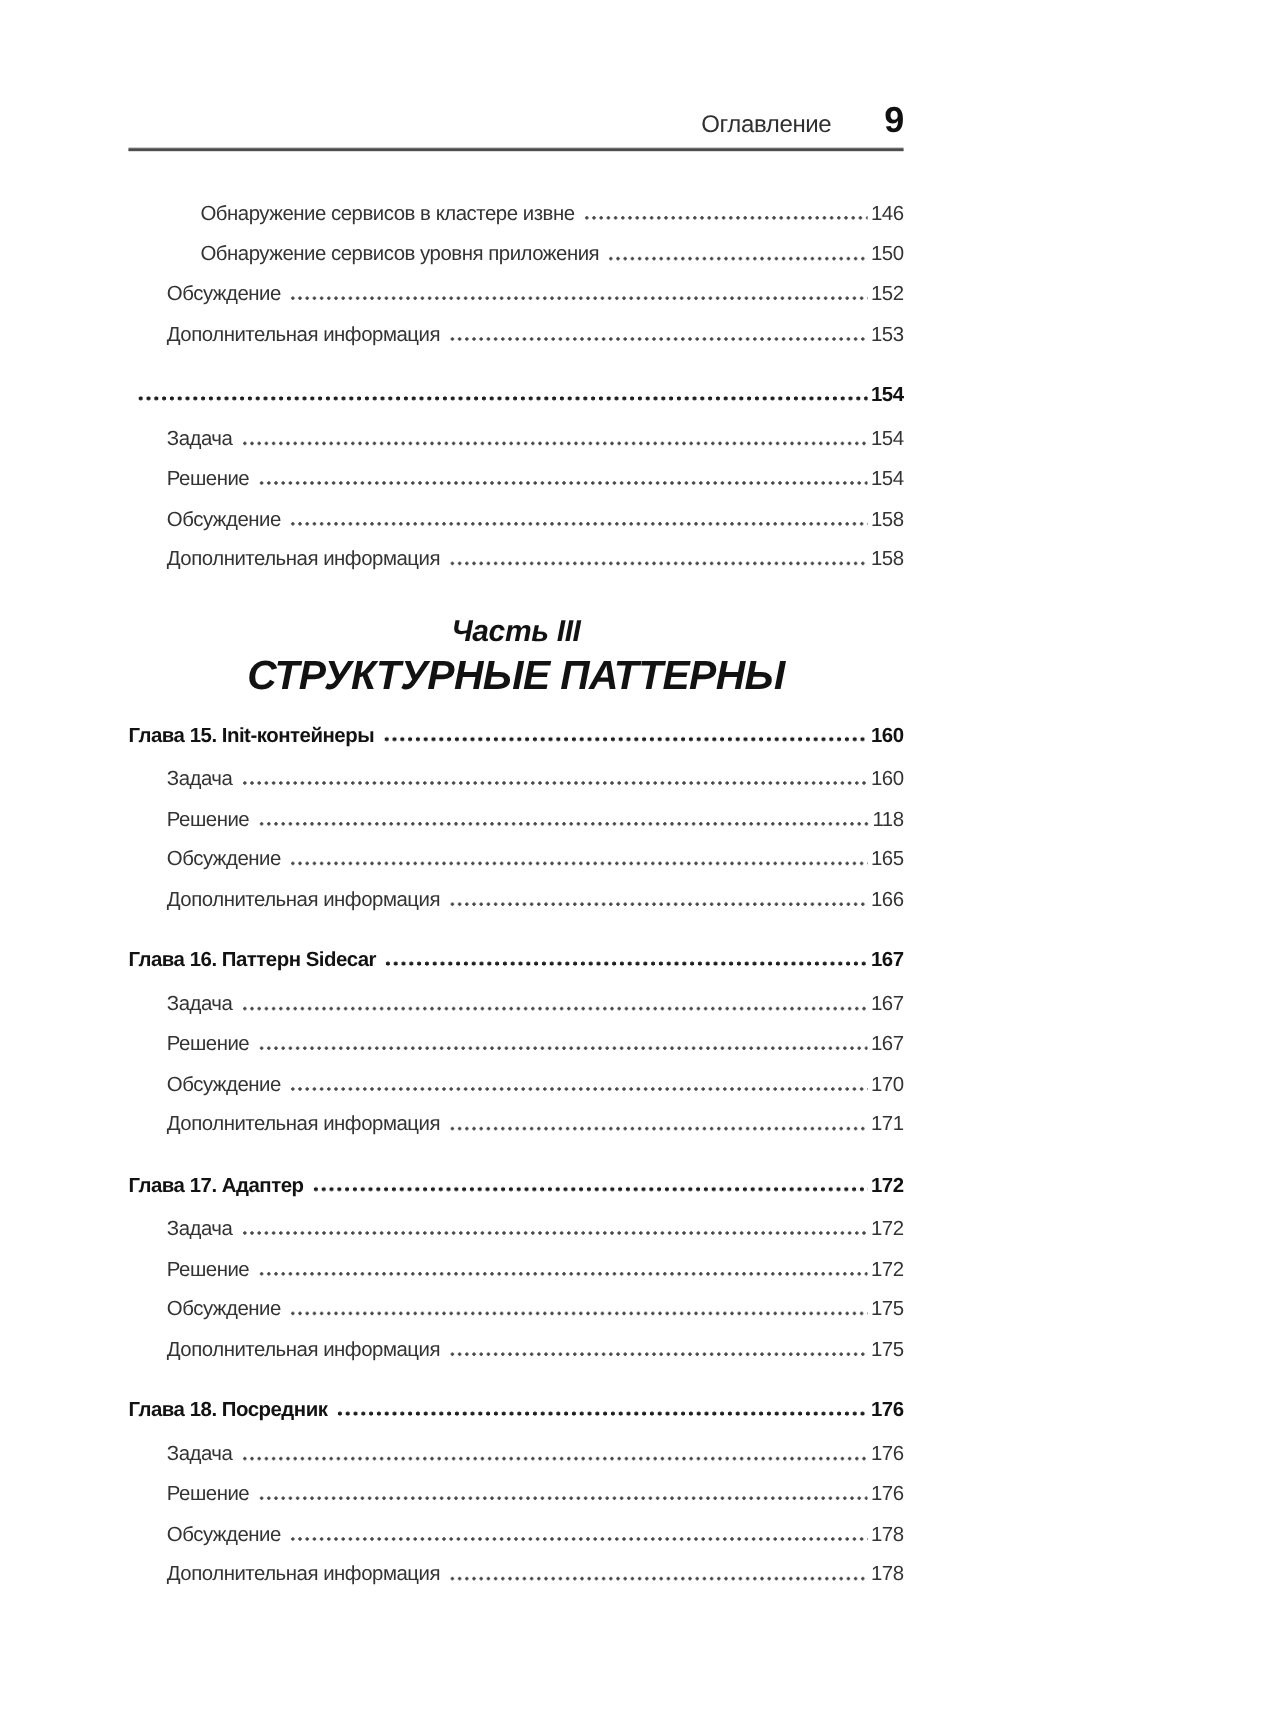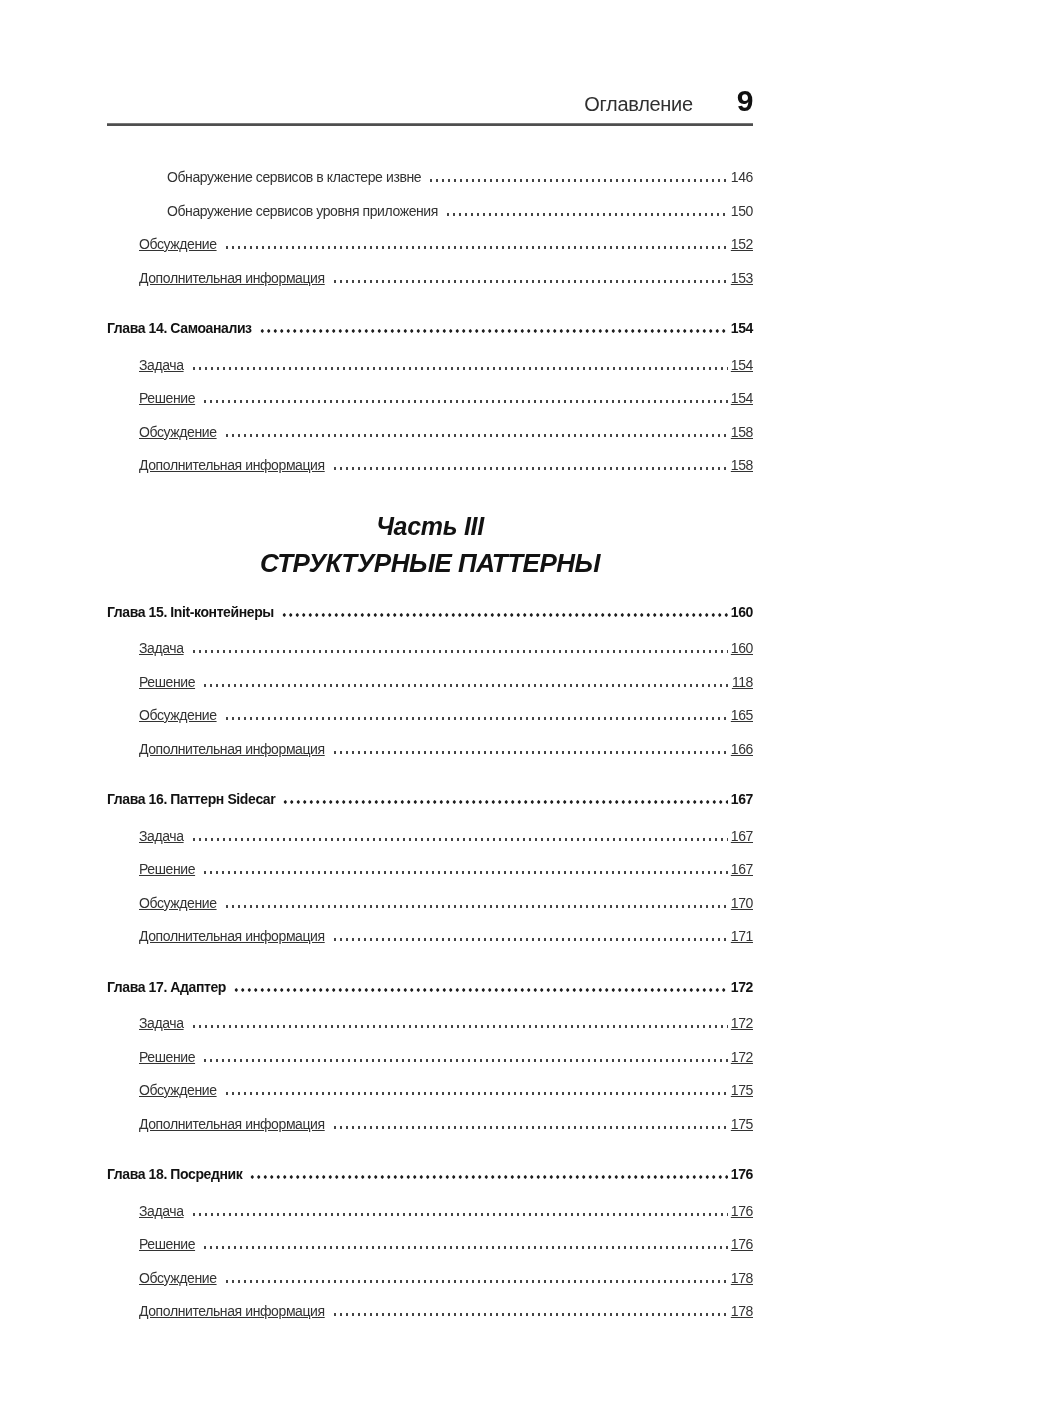--- a/index.html
+++ b/index.html
@@ -52,35 +52,35 @@
     top: 161px;
     left: 107px;
     right: 121px;
     letter-spacing: -0.4px;
   }
   .row {
     display: flex;
     align-items: baseline;
     height: 33.5px;
     line-height: 33.5px;
-    font-size: 14px;
+    font-size: 17px;
     color: #333333;
   }
   .row .lbl { white-space: nowrap; }
   .row .dots {
     flex: 1 1 auto;
     height: 3px;
     margin: 0 3px 0 7px;
     background-image: radial-gradient(circle, #454545 1.15px, rgba(0,0,0,0) 1.45px);
     background-size: 6px 3px;
     background-position: left bottom;
     background-repeat: repeat-x;
   }
   .row .pg { white-space: nowrap; }
-  .row.lvl1 { padding-left: 32px; text-decoration: underline; }
+  .row.lvl1 { padding-left: 32px; }
   .row.lvl2 { padding-left: 60px; }
   .row.chapter {
     margin-top: 17px;
     margin-bottom: 3px;
     font-weight: 700;
     color: #121212;
   }
   .row.chapter .dots {
     height: 4px;
     background-image: radial-gradient(circle, #1e1e1e 1.5px, rgba(0,0,0,0) 1.8px);
@@ -94,21 +94,21 @@
     font-weight: 700;
     color: #121212;
     font-style: italic;
   }
   .part .part-kicker {
     font-size: 25px;
     line-height: 30px;
     letter-spacing: -0.3px;
   }
   .part .part-title {
-    font-size: 26px;
+    font-size: 34px;
     line-height: 32px;
     margin-top: 6px;
     letter-spacing: -0.5px;
   }
 </style>
 </head>
 <body>
 
 <div class="page">
 
@@ -135,21 +135,20 @@
         <span class="dots"></span>
         <span class="pg">152</span>
     </div>
     <div class="row lvl1">
       <span class="lbl">Дополнительная информация</span>
         <span class="dots"></span>
         <span class="pg">153</span>
     </div>
 
     <div class="row chapter">
-      <span class="lbl">Глава 14. Самоанализ</span>
         <span class="dots"></span>
         <span class="pg">154</span>
     </div>
     <div class="row lvl1">
       <span class="lbl">Задача</span>
         <span class="dots"></span>
         <span class="pg">154</span>
     </div>
     <div class="row lvl1">
       <span class="lbl">Решение</span>

